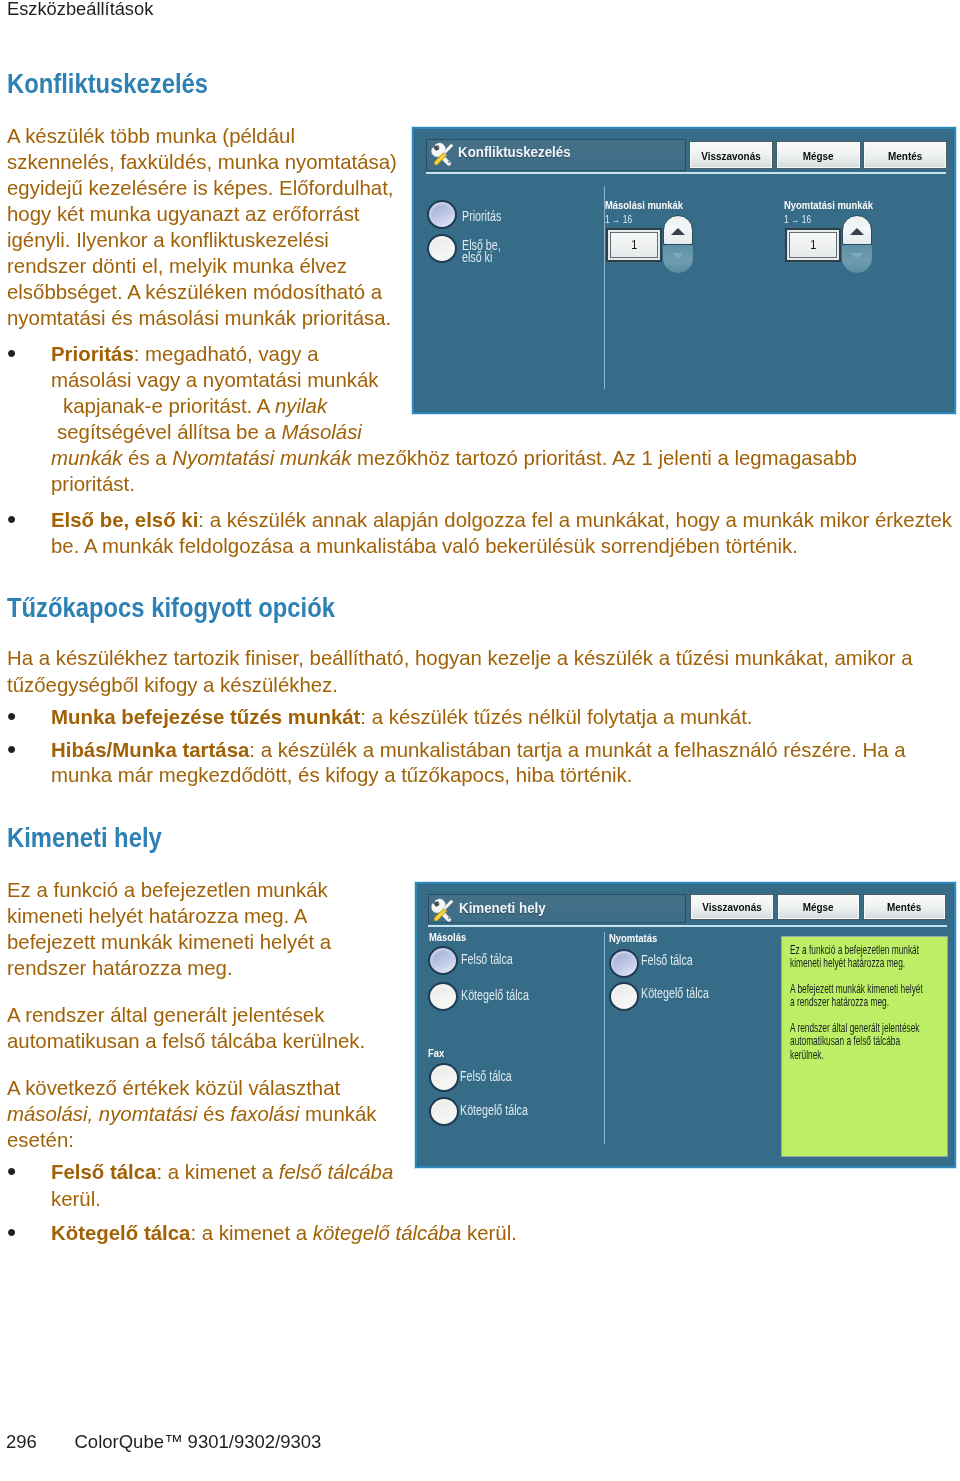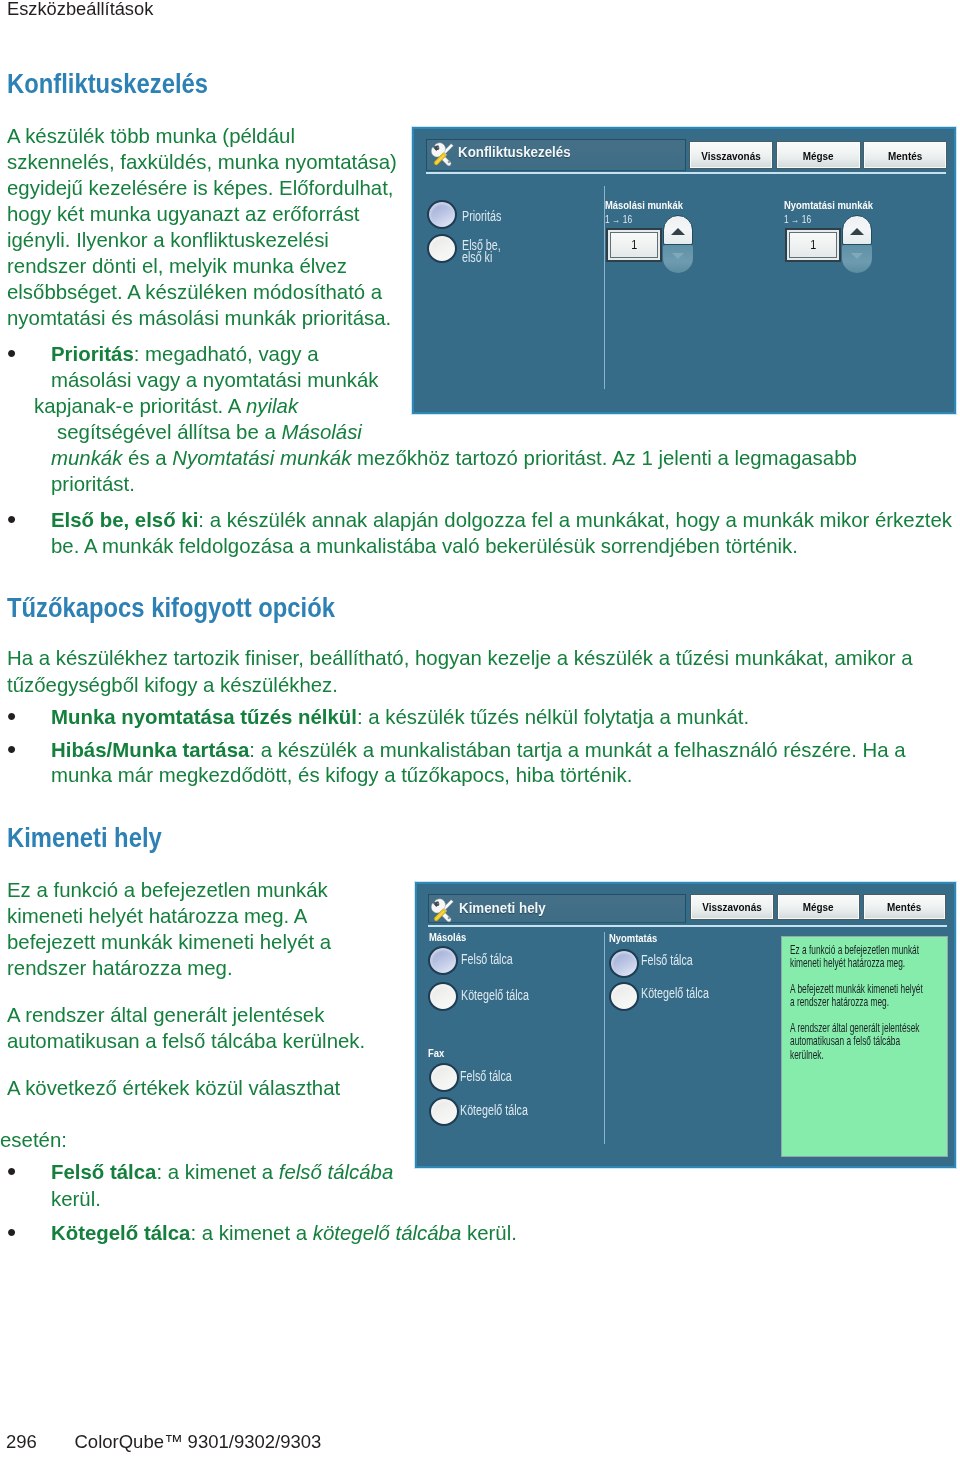--- a/index.html
+++ b/index.html
@@ -4,21 +4,21 @@
 <style>
   html,body{margin:0;padding:0;}
   body{width:960px;height:1481px;background:#ffffff;
        font-family:"Liberation Sans",sans-serif;color:#231f20;}
   .page{position:relative;width:960px;height:1481px;overflow:hidden;background:#fff;}
 
   
   .run-head{position:absolute;left:7px;top:-2px;font-size:18.3px;color:#231f20;}
   .h1{position:absolute;left:7px;font-size:28px;font-weight:bold;color:#2e81b4;
       white-space:nowrap;transform-origin:0 0;transform:scaleX(0.85);}
-  .ln{position:absolute;font-size:20.4px;color:#15803d;white-space:pre;}
+  .ln{position:absolute;font-size:20.4px;color:#a16207;white-space:pre;}
   .bd{font-weight:bold;}
   .it{font-style:italic;}
   .dot{position:absolute;font-size:26px;line-height:20.6px;color:#231f20;}
 
   .foot{position:absolute;font-size:18.5px;color:#231f20;}
 
   
   .ui{position:absolute;box-sizing:border-box;overflow:hidden;
       font-family:"Liberation Sans",sans-serif;
       background:#356b88;border:2px solid #2e87b8;
@@ -61,21 +61,21 @@
   .ui-numbox > span{display:inline-block;transform:scaleX(0.9);}
   .ui-spin{position:absolute;}
   .ui-spin-up{position:absolute;left:0;right:0;top:0;box-sizing:border-box;
       background:linear-gradient(180deg,#f0f3f6 0%,#f8fafb 45%,#e8eef0 100%);
       border:1px solid #1f4a5f;border-radius:15px 15px 2px 2px;}
   .ui-spin-dn{position:absolute;left:0;right:0;bottom:0;box-sizing:border-box;
       background:linear-gradient(180deg,#5e92a8 0%,#6d9cb0 60%,#5a8da2 100%);
       border-radius:2px 2px 15px 15px;}
   .tri{position:absolute;width:0;height:0;}
   .ui-info{position:absolute;box-sizing:border-box;
-      background:#86efac;border:1px solid #96a7b0;color:#161d22;}
+      background:#bef264;border:1px solid #96a7b0;color:#161d22;}
   .ui-info div{white-space:nowrap;transform-origin:0 0;transform:scaleX(0.80);}
   .ui-info .gap{transform:none;}
 </style>
 </head>
 <body>
 
 <div class="page">
 
   <div class="run-head">Eszközbeállítások</div>
 
@@ -86,21 +86,21 @@
   <div class="ln" style="left:7px;top:177.0px">egyidejű kezelésére is képes. Előfordulhat,</div>
   <div class="ln" style="left:7px;top:229.0px">igényli. Ilyenkor a konfliktuskezelési</div>
   <div class="ln" style="left:7px;top:203.0px">hogy két munka ugyanazt az erőforrást</div>
   <div class="ln" style="left:7px;top:255.0px">rendszer dönti el, melyik munka élvez</div>
   <div class="ln" style="left:7px;top:281.0px">elsőbbséget. A készüléken módosítható a</div>
   <div class="ln" style="left:7px;top:307.0px">nyomtatási és másolási munkák prioritása.</div>
 
   <div class="dot" style="left:7px;top:343.0px">•</div>
   <div class="ln" style="left:51px;top:343.0px"><span class="bd">Prioritás</span><span>: megadható, vagy a</span></div>
   <div class="ln" style="left:51px;top:369.0px">másolási vagy a nyomtatási munkák</div>
-  <div class="ln" style="left:34px;top:395.0px"><span>kapjanak-e prioritást. A </span><span class="it">nyilak</span></div>
+  <div class="ln" style="left:63px;top:395.0px"><span>kapjanak-e prioritást. A </span><span class="it">nyilak</span></div>
   <div class="ln" style="left:57px;top:421.0px"><span>segítségével állítsa be a </span><span class="it">Másolási</span></div>
   <div class="ln" style="left:51px;top:447.0px"><span class="it">munkák</span><span> és a </span><span class="it">Nyomtatási munkák</span><span> mezőkhöz tartozó prioritást. Az 1 jelenti a legmagasabb</span></div>
   <div class="ln" style="left:51px;top:473.0px">prioritást.</div>
 
   <div class="dot" style="left:7px;top:509.0px">•</div>
   <div class="ln" style="left:51px;top:509.0px"><span class="bd">Első be, első ki</span><span>: a készülék annak alapján dolgozza fel a munkákat, hogy a munkák mikor érkeztek</span></div>
   <div class="ln" style="left:51px;top:535.0px">be. A munkák feldolgozása a munkalistába való bekerülésük sorrendjében történik.</div>
 
   <div class="ui" id="ui1" style="left:412px;top:127px;width:544px;height:287px">
     <div class="ui-frame"></div>
@@ -173,21 +173,21 @@
       <div class="tri" style="left:9px;top:38px;border-left:6px solid transparent;border-right:6px solid transparent;border-top:6px solid #7fa9bc"></div>
     </div>
   </div>
 
   <div class="h1" style="top:592px">Tűzőkapocs kifogyott opciók</div>
 
   <div class="ln" style="left:7px;top:647.1px">Ha a készülékhez tartozik finiser, beállítható, hogyan kezelje a készülék a tűzési munkákat, amikor a</div>
   <div class="ln" style="left:7px;top:673.5px">tűzőegységből kifogy a készülékhez.</div>
 
   <div class="dot" style="left:7px;top:706.1px">•</div>
-  <div class="ln" style="left:51px;top:706.1px"><span class="bd">Munka nyomtatása tűzés nélkül</span><span>: a készülék tűzés nélkül folytatja a munkát.</span></div>
+  <div class="ln" style="left:51px;top:706.1px"><span class="bd">Munka befejezése tűzés munkát</span><span>: a készülék tűzés nélkül folytatja a munkát.</span></div>
 
   <div class="dot" style="left:7px;top:738.6px">•</div>
   <div class="ln" style="left:51px;top:738.6px"><span class="bd">Hibás/Munka tartása</span><span>: a készülék a munkalistában tartja a munkát a felhasználó részére. Ha a</span></div>
   <div class="ln" style="left:51px;top:763.5px">munka már megkezdődött, és kifogy a tűzőkapocs, hiba történik.</div>
 
   <div class="ui" id="ui2" style="left:415px;top:882px;width:541px;height:286px">
     <div class="ui-frame"></div>
 
     <div class="ui-titlebar" style="left:10.7px;top:10.4px;width:258px;height:28.8px"></div>
     <div class="ui-titlebar-underline" style="left:10.7px;top:40.5px;width:519px;height:2px"></div>
@@ -267,21 +267,22 @@
 
   <div class="ln" style="left:7px;top:878.6px">Ez a funkció a befejezetlen munkák</div>
   <div class="ln" style="left:7px;top:904.8px">kimeneti helyét határozza meg. A</div>
   <div class="ln" style="left:7px;top:931.0px">befejezett munkák kimeneti helyét a</div>
   <div class="ln" style="left:7px;top:957.1px">rendszer határozza meg.</div>
 
   <div class="ln" style="left:7px;top:1003.8px">A rendszer által generált jelentések</div>
   <div class="ln" style="left:7px;top:1030.3px">automatikusan a felső tálcába kerülnek.</div>
 
   <div class="ln" style="left:7px;top:1076.7px">A következő értékek közül választhat</div>
-  <div class="ln" style="left:0;top:1129.4px">esetén:</div>
+  <div class="ln" style="left:7px;top:1102.7px"><span class="it">másolási, nyomtatási</span><span> és </span><span class="it">faxolási</span><span> munkák</span></div>
+  <div class="ln" style="left:7px;top:1129.4px">esetén:</div>
 
   <div class="dot" style="left:7px;top:1161.1px">•</div>
   <div class="ln" style="left:51px;top:1161.1px"><span class="bd">Felső tálca</span><span>: a kimenet a </span><span class="it">felső tálcába</span></div>
   <div class="ln" style="left:51px;top:1188.0px">kerül.</div>
 
   <div class="dot" style="left:7px;top:1221.7px">•</div>
   <div class="ln" style="left:51px;top:1221.7px"><span class="bd">Kötegelő tálca</span><span>: a kimenet a </span><span class="it">kötegelő tálcába</span><span> kerül.</span></div>
 
   <div class="foot" style="left:6px;top:1431px">296</div>
   <div class="foot" style="left:74.5px;top:1431px">ColorQube™ 9301/9302/9303</div>

